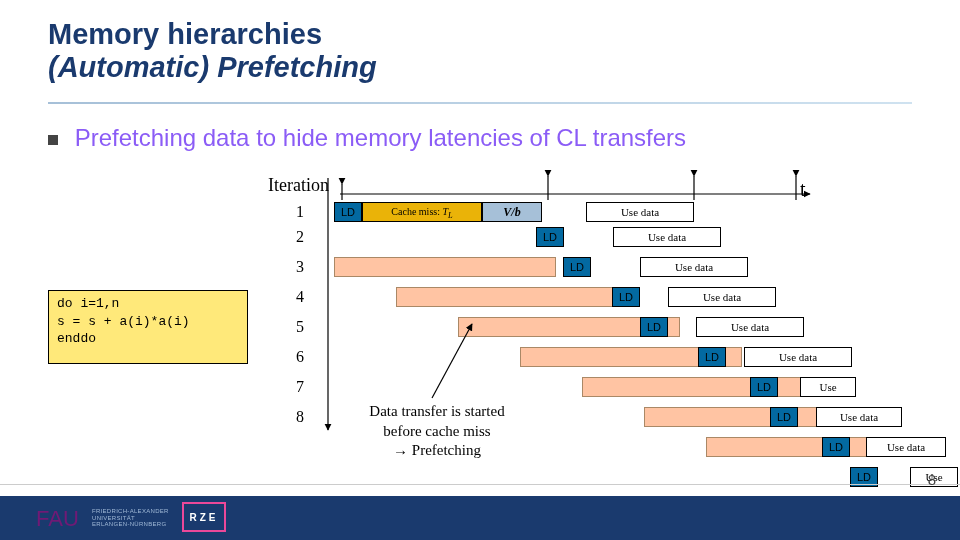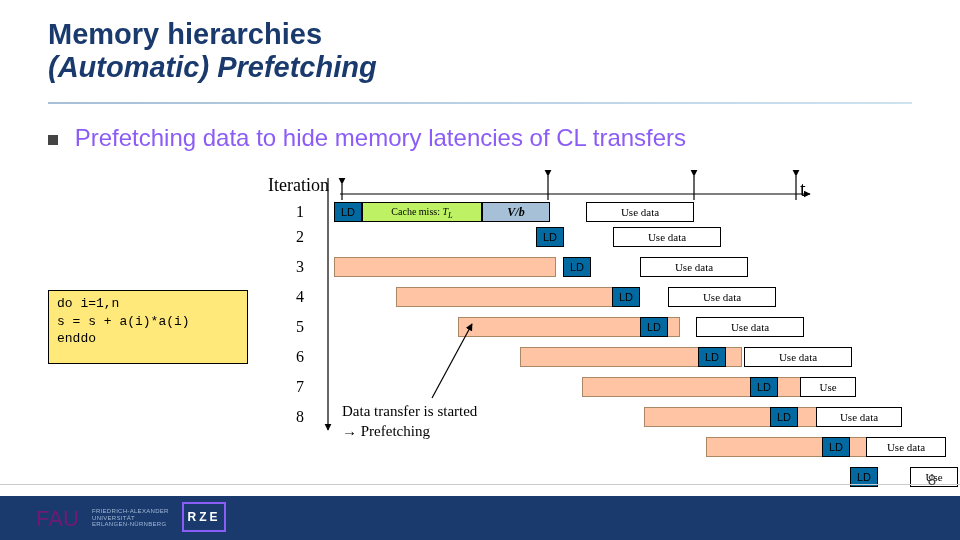--- a/index.html
+++ b/index.html
@@ -16,38 +16,38 @@
     font-family:'Times New Roman',serif}
   .t-label{position:absolute;left:800px;top:178px;font-size:20px;
     font-family:'Times New Roman',serif}
   .iter-num{position:absolute;left:296px;font-size:16px;
     font-family:'Times New Roman',serif}
   .code-box{position:absolute;left:48px;top:290px;width:182px;height:64px;
     background:#ffe97a;border:1px solid #000;font-family:'Courier New',monospace;
     font-size:13px;padding:4px 8px;line-height:1.35}
   .bar{position:absolute;height:20px;border:1px solid #000;box-sizing:border-box}
   .ld{background:#0369a1;font-size:11px;text-align:center;line-height:18px}
-  .miss{background:#bef264;color:#000;font-size:10px;text-align:center;
+  .miss{background:#eab308;color:#000;font-size:10px;text-align:center;
     line-height:18px;font-family:'Times New Roman',serif}
   .vb{background:#a6c0d8}
   .use{background:#fff;font-size:11px;text-align:center;line-height:18px;
     font-family:'Times New Roman',serif}
   .prefetch{position:absolute;height:20px;background:#ffc4a3;
     border:1px solid #a86;box-sizing:border-box}
   .caption{position:absolute;left:342px;top:402px;width:190px;font-size:15px;
-    font-family:'Times New Roman',serif;line-height:1.3}
+    font-family:'Times New Roman',serif;text-align:center;line-height:1.3}
   .footer-bar{position:absolute;left:0;bottom:0;width:100%;height:44px;
     background:#1a3a6e}
   .pagenum{position:absolute;right:24px;bottom:52px;font-size:15px;color:#444}
   .fau{position:absolute;left:36px;bottom:8px;color:#701a75;font-weight:normal;
     font-size:22px}
   .fau-sub{position:absolute;left:92px;bottom:12px;color:#9fb8d6;
     font-size:6px;line-height:1.1;letter-spacing:0.3px}
   .rrze-box{position:absolute;left:182px;bottom:8px;width:40px;height:26px;
-    border:2px solid #8b5cf6;color:#fff;font-size:12px;font-weight:bold;
+    border:2px solid #ec4899;color:#fff;font-size:10px;font-weight:bold;
     display:flex;align-items:center;justify-content:center;letter-spacing:3px}
   .thin-line{position:absolute;left:0;top:484px;width:100%;height:1px;
     background:#ccc}
   svg.arrows{position:absolute;left:0;top:0;pointer-events:none}
 </style>
 </head>
 <body>
 
 <div class="title-block">
   <div class="title-line">Memory hierarchies</div>
@@ -76,21 +76,21 @@
   <div>do i=1,n</div>
   <div>  s = s + a(i)*a(i)</div>
   <div>enddo</div>
 </div>
 
 <div class="bar ld" style="left:334px;top:202px;width:28px">LD</div>
 <div class="bar miss" style="left:362px;top:202px;width:120px">
   <span>Cache miss:</span>
   <span style="font-style:italic"><span>T</span><sub>L</sub></span>
 </div>
-<div class="bar vb" style="left:482px;top:202px;width:68px">
+<div class="bar vb" style="left:482px;top:202px;width:60px">
   <span style="font-style:italic;font-family:'Times New Roman';font-size:12px;font-weight:bold;display:block;text-align:center;line-height:18px">V/b</span>
 </div>
 <div class="bar use" style="left:586px;top:202px;width:108px">Use data</div>
 
 <div class="bar ld" style="left:536px;top:227px;width:28px">LD</div>
 <div class="bar use" style="left:613px;top:227px;width:108px">Use data</div>
 
 <div class="prefetch" style="left:334px;top:257px;width:222px"></div>
 <div class="prefetch" style="left:396px;top:287px;width:222px"></div>
 <div class="prefetch" style="left:458px;top:317px;width:222px"></div>
@@ -118,20 +118,21 @@
 <div class="bar use" style="left:816px;top:407px;width:86px">Use data</div>
 
 <div class="bar ld" style="left:822px;top:437px;width:28px">LD</div>
 <div class="bar use" style="left:866px;top:437px;width:80px">Use data</div>
 
 <div class="bar ld" style="left:850px;top:467px;width:28px">LD</div>
 <div class="bar use" style="left:910px;top:467px;width:48px">Use</div>
 
 <div class="caption">
   <div>Data transfer is started</div>
+  <div>before cache miss</div>
   <div>→ Prefetching</div>
 </div>
 
 <svg class="arrows" width="960" height="540">
   <defs>
     <marker id="ah" viewBox="0 0 10 10" refX="9" refY="5" markerWidth="6" markerHeight="6" orient="auto">
       <path d="M0 0 L10 5 L0 10 z" fill="#000"></path>
     </marker>
   </defs>
 

